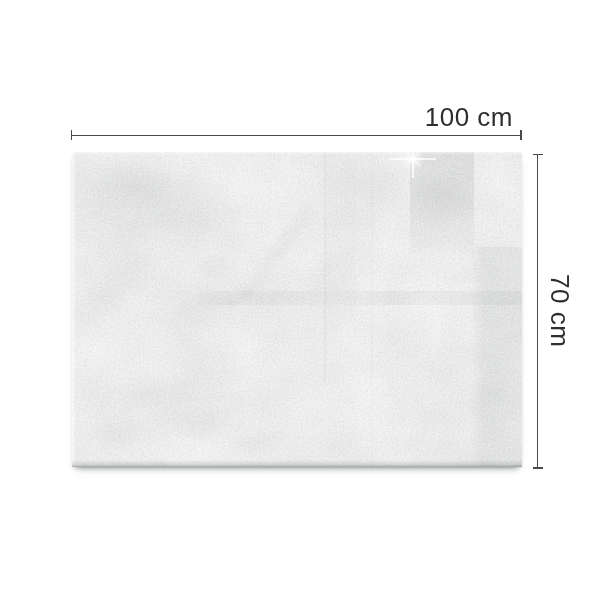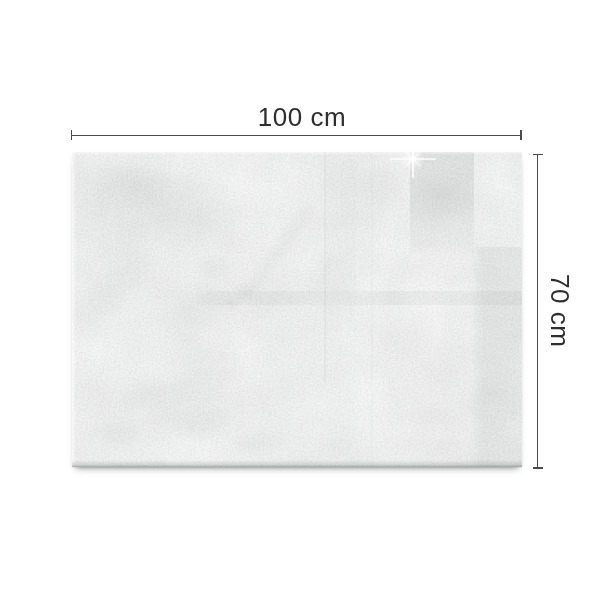--- a/index.html
+++ b/index.html
@@ -41,24 +41,24 @@
   .tick-v-bottom { left: 533.2px; top: 467px;   width: 10px; height: 1.5px; }
 
   .dim-label {
     position: absolute;
     color: var(--text-color, #2e2e2e);
     font-size: 26px;
     letter-spacing: 0.5px;
     white-space: nowrap;
   }
   .dim-label.h {
-    left: 77px;
+    left: 63px;
     top: 104px;
     width: 450px;
-    text-align: center;
+    text-align: right;
     line-height: 27px;
   }
   .dim-label.v {
     left: 545px;
     top: 154px;
     height: 314px;
     width: 30px;
     writing-mode: vertical-rl;
     text-align: center;
     line-height: 30px;

